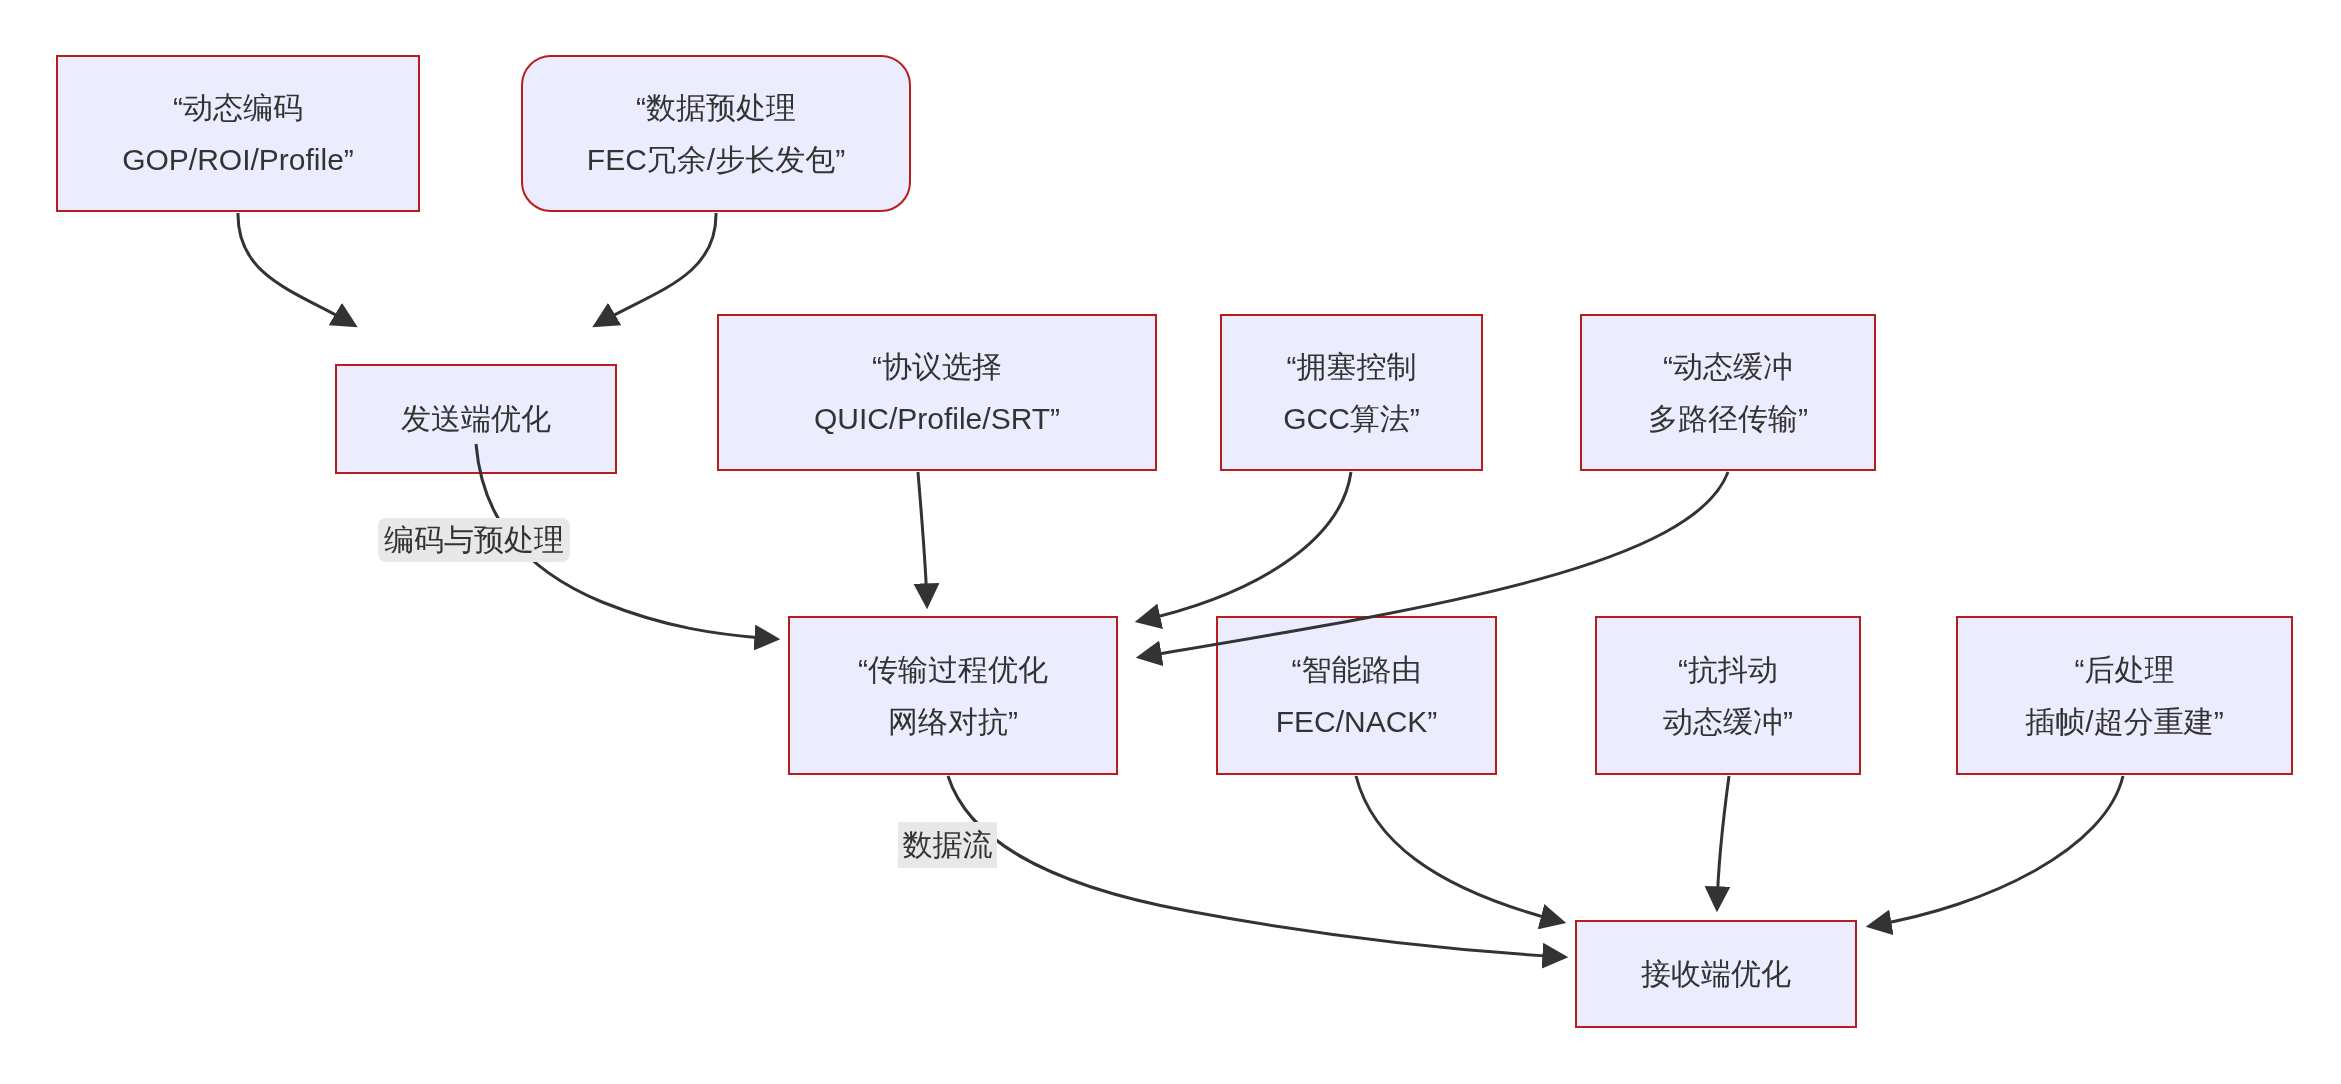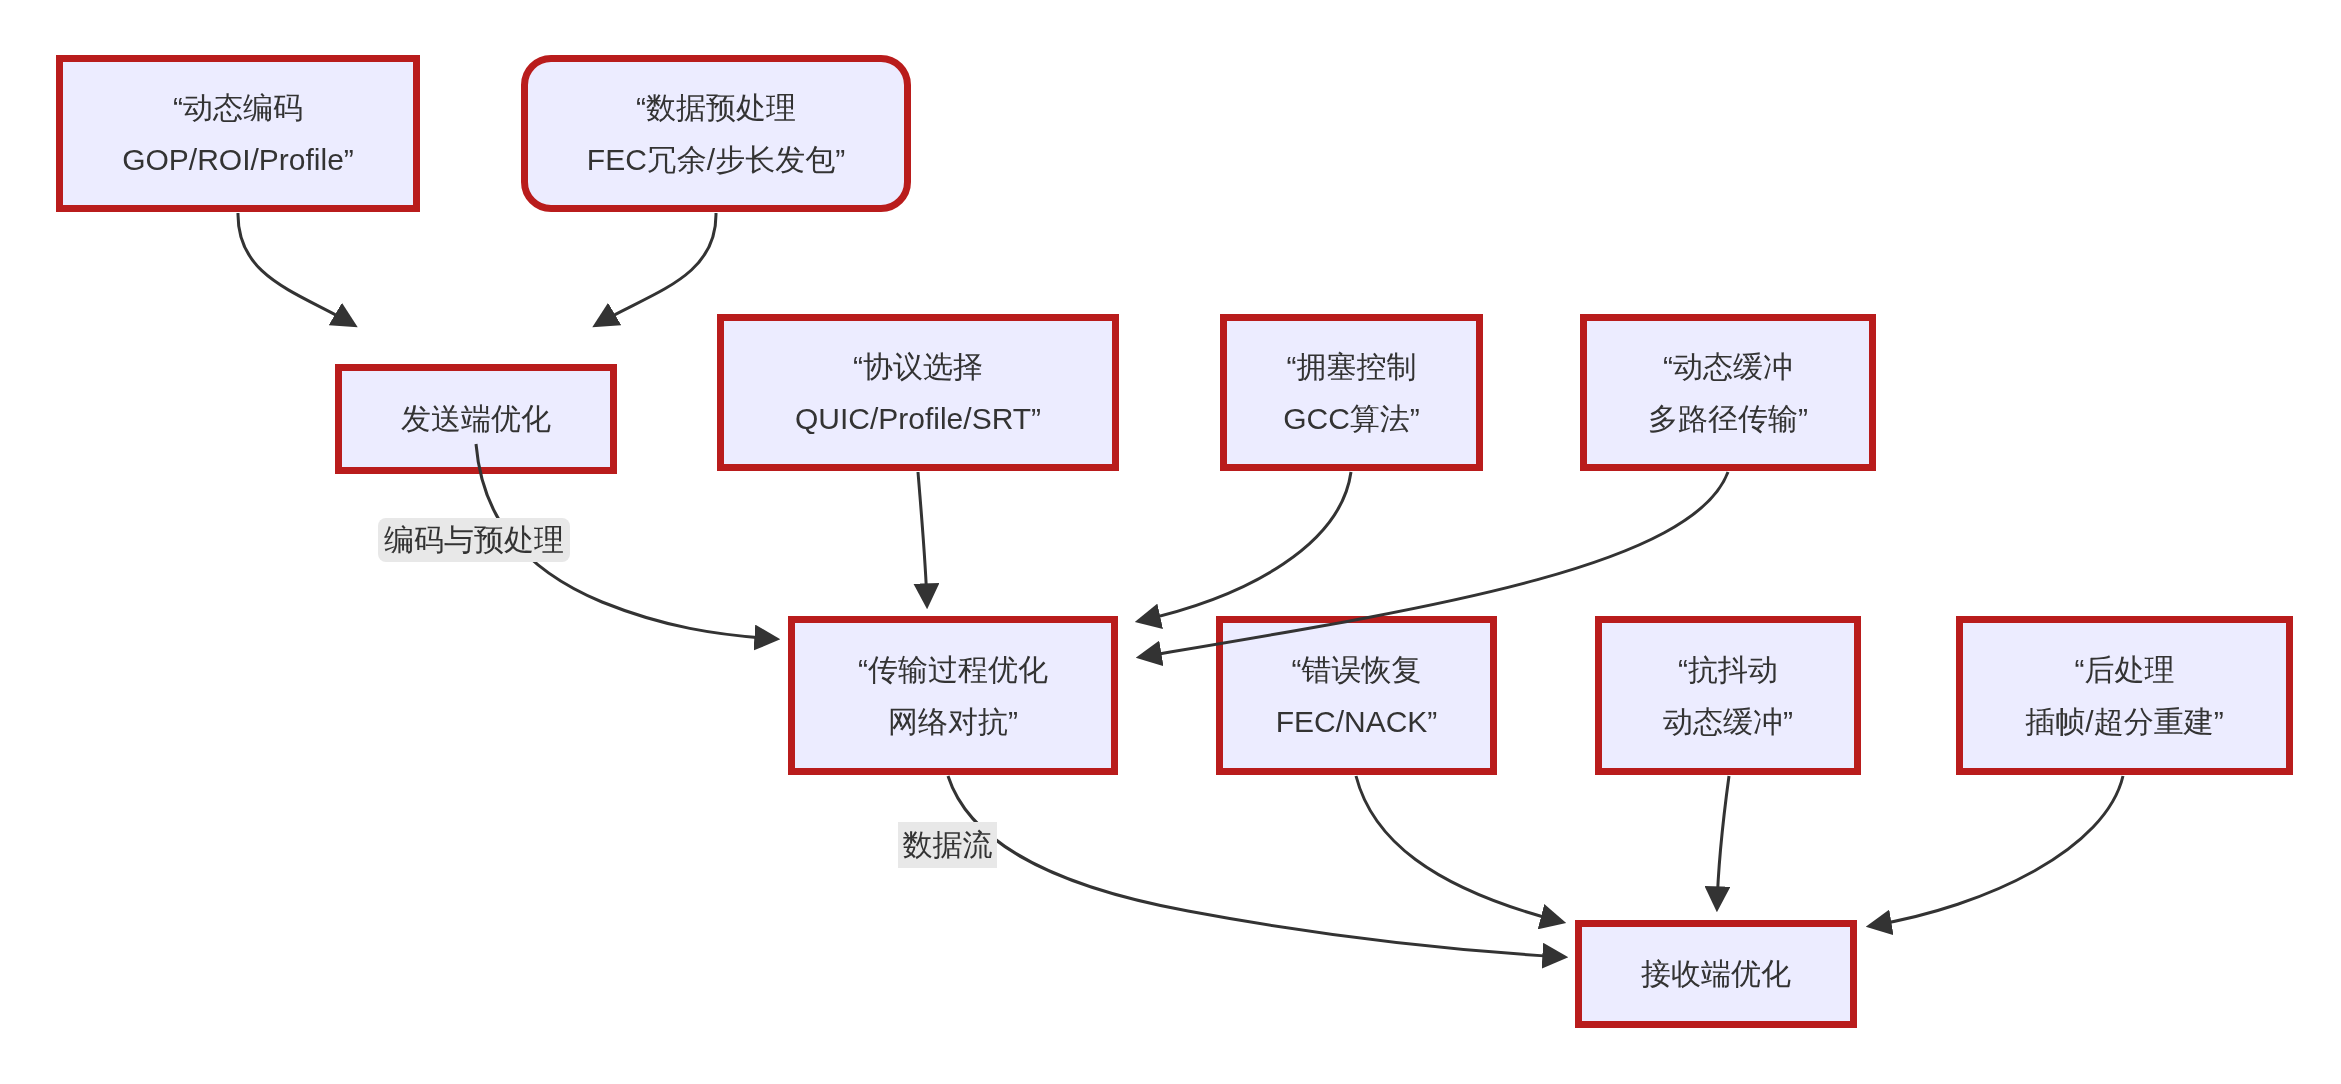--- a/index.html
+++ b/index.html
@@ -7,21 +7,21 @@
     width:2341px;height:1084px;overflow:hidden;position:relative;
     font-family:"Liberation Sans", sans-serif;
   }
   .canvas{position:absolute;left:0;top:0;width:2341px;height:1084px;background:#ffffff;}
   .node-layer,.label-layer{position:absolute;left:0;top:0;width:100%;height:100%;}
   .edge-layer{position:absolute;left:0;top:0;z-index:2;pointer-events:none;}
   .node-layer{z-index:1;}
   .label-layer{z-index:3;}
   .node{
     position:absolute;box-sizing:border-box;
-    background:#ECECFF;border:7px solid #b91c1c;
+    background:#ECECFF;border:2px solid #b91c1c;
     display:flex;flex-direction:column;justify-content:center;align-items:center;
     overflow:hidden;
   }
   .node-line{
     font-size:30px;line-height:52px;color:#333333;white-space:nowrap;text-align:center;
   }
   .edge{stroke:#333333;stroke-width:3px;fill:none;}
   .edge-label{
     position:absolute;box-sizing:border-box;background:#e8e8e8;color:#333333;
     font-size:30px;display:flex;align-items:center;justify-content:center;white-space:nowrap;
@@ -40,38 +40,38 @@
         <div class="node-line">“动态编码</div>
         <div class="node-line">GOP/ROI/Profile”</div>
       </div>
       <div class="node" style="left: 521px; top: 55px; width: 390px; height: 157px; border-radius: 30px;">
         <div class="node-line">“数据预处理</div>
         <div class="node-line">FEC冗余/步长发包”</div>
       </div>
       <div class="node" style="left: 335px; top: 333px; width: 282px; height: 110px; margin-top: 31px;">
         <div class="node-line">发送端优化</div>
       </div>
-      <div class="node" style="left: 717px; top: 314px; width: 402px; height: 157px;">
+      <div class="node" style="left: 717px; top: 314px; width: 440px; height: 157px;">
         <div class="node-line">“协议选择</div>
         <div class="node-line">QUIC/Profile/SRT”</div>
       </div>
       <div class="node" style="left: 1220px; top: 314px; width: 263px; height: 157px;">
         <div class="node-line">“拥塞控制</div>
         <div class="node-line">GCC算法”</div>
       </div>
       <div class="node" style="left: 1580px; top: 314px; width: 296px; height: 157px;">
         <div class="node-line">“动态缓冲</div>
         <div class="node-line">多路径传输”</div>
       </div>
       <div class="node" style="left: 788px; top: 616px; width: 330px; height: 159px;">
         <div class="node-line">“传输过程优化</div>
         <div class="node-line">网络对抗”</div>
       </div>
       <div class="node" style="left: 1216px; top: 616px; width: 281px; height: 159px;">
-        <div class="node-line">“错误恢复</div>
+        <div class="node-line">“智能路由</div>
         <div class="node-line">FEC/NACK”</div>
       </div>
       <div class="node" style="left: 1595px; top: 616px; width: 266px; height: 159px;">
         <div class="node-line">“抗抖动</div>
         <div class="node-line">动态缓冲”</div>
       </div>
       <div class="node" style="left: 1956px; top: 616px; width: 337px; height: 159px;">
         <div class="node-line">“后处理</div>
         <div class="node-line">插帧/超分重建”</div>
       </div>

